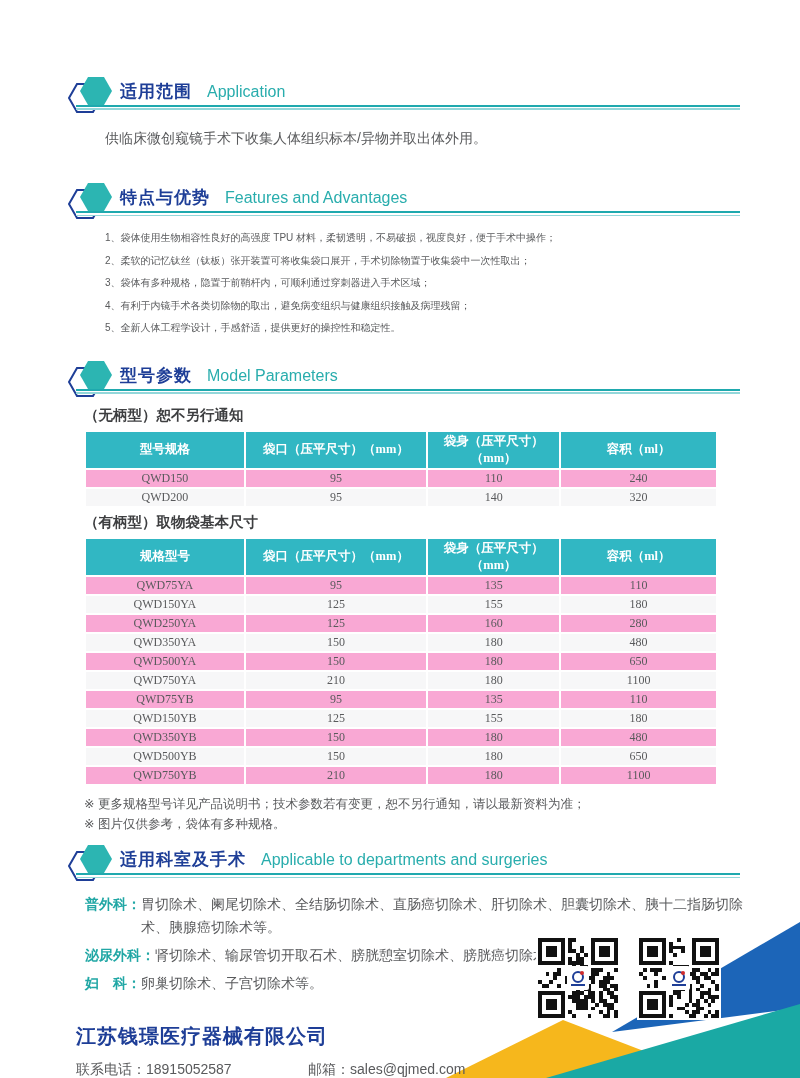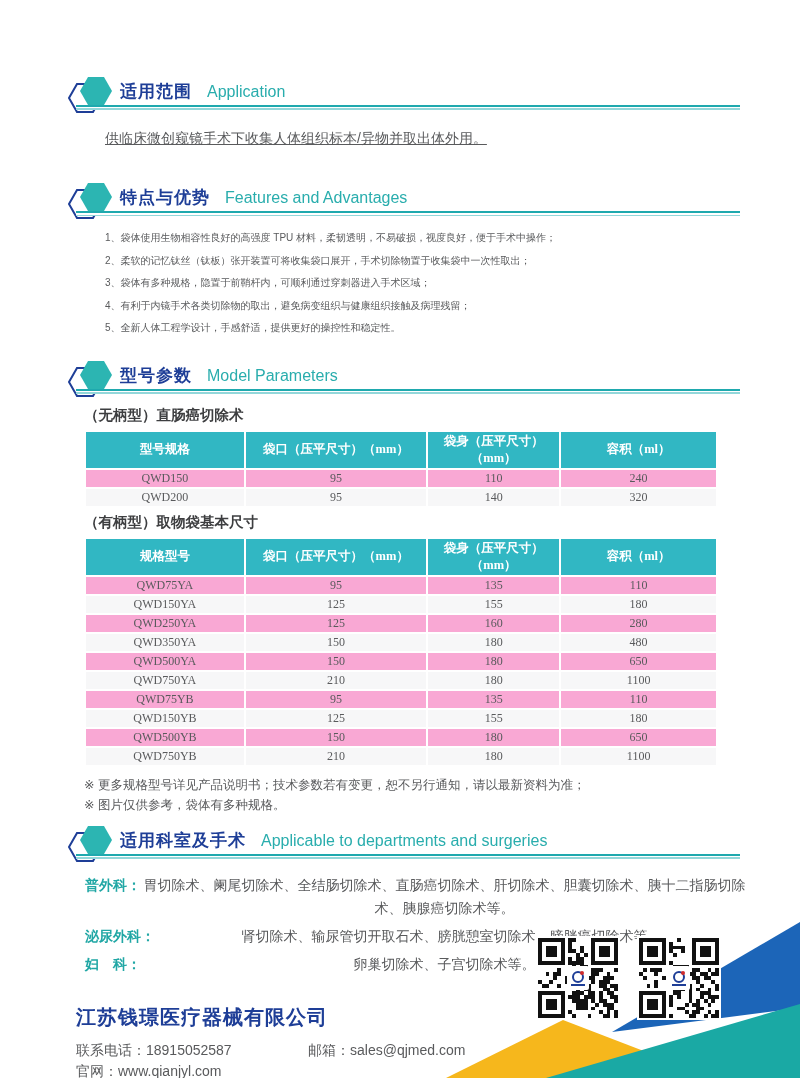--- a/index.html
+++ b/index.html
@@ -14,37 +14,37 @@
   .hex-wrap{position:absolute;left:0;top:-4px;width:46px;height:38px;}
   .header-line{
     position:absolute;left:8px;right:0;top:25px;height:5px;
     background:linear-gradient(#1fa9ae 0 42%,#ffffff 42% 70%,#93d7da 70% 100%);
   }
   .titles{position:absolute;left:52px;top:0;display:flex;align-items:baseline;gap:15px;white-space:nowrap;}
   .zh-title{font-size:17px;font-weight:bold;color:#1e3e97;letter-spacing:1px;}
   .en-title{font-size:16px;color:#29adad;}
   
   #sec-application{margin-top:80px;}
-  .app-body{margin:16px 60px 0 105px;font-size:14px;line-height:20px;text-decoration:underline;}
+  .app-body{margin:16px 60px 0 105px;font-size:14px;line-height:20px;}
   #sec-features{margin-top:38px;}
   .features-list{margin:9px 58px 0 105px;}
   .feature-item{font-size:10px;line-height:22.5px;}
   #sec-model{margin-top:24px;}
   .sub-title{margin:10px 0 5px 84px;font-size:14.5px;font-weight:bold;color:#3d3e40;}
   .sub-title.second{margin-top:5px;}
   .spec-table{margin-left:84px;width:634px;font-family:Liberation Serif, serif;}
   .spec-table table{width:100%;border-collapse:separate;border-spacing:2px;table-layout:fixed;}
   .spec-table th{background:#31b7c3;color:#ffffff;font-size:12.5px;font-weight:bold;height:19px;padding:1px 0;}
   .spec-table td{background:#f9a8d4;color:#595a5c;font-size:12px;text-align:center;height:12px;padding:1px 0;}
   .spec-table tbody tr:nth-child(even) td{background:#f7f7f8;}
   .notes{margin:8px 60px 0 84px;}
   .note{font-size:12.5px;line-height:20px;}
   #sec-departments{margin-top:14px;}
   .dept-list{margin:13px 52px 0 85px;}
-  .dept-entry{display:flex;font-size:14px;line-height:23px;margin-bottom:5px;text-align:center;}
+  .dept-entry{display:flex;font-size:14px;line-height:23px;margin-bottom:5px;}
   .dept-label{color:#21a7a5;font-weight:bold;white-space:nowrap;}
   .dept-text{flex:1;}
   
   .footer{position:relative;z-index:3;margin:14px 0 0 76px;width:460px;}
   .company-name{font-size:20px;font-weight:bold;color:#1e3e97;letter-spacing:1px;margin-top:28px;}
   .contact-grid{margin-top:9px;display:grid;grid-template-columns:232px auto;font-size:14px;line-height:21px;}
   .contact-item{white-space:nowrap;}
   
   .decor-svg{position:absolute;left:0;bottom:0;width:800px;height:178px;z-index:1;pointer-events:none;}
   .qr-box{position:absolute;top:936px;width:84px;height:84px;background:#ffffff;z-index:2;padding:2px;box-sizing:border-box;}
@@ -106,21 +106,21 @@
       <polygon points="12,15 20,1 36,1 44,15 36,29 20,29" fill="#2cb5b2"></polygon>
     </svg>
   </div>
   <div class="header-line"></div>
   <div class="titles">
     <span class="zh-title">型号参数</span>
     <span class="en-title">Model Parameters</span>
   </div>
 </div>
 
-<div class="sub-title">（无柄型）直肠癌切除术</div>
+<div class="sub-title">（无柄型）恕不另行通知</div>
 <div class="spec-table">
     <table>
       <colgroup>
         <col style="width: 25.3%;">
         <col style="width: 28.9%;">
         <col style="width: 21%;">
         <col style="width: 24.8%;">
       </colgroup>
       <thead>
         <tr>
@@ -205,20 +205,26 @@
           <td>QWD75YB</td>
           <td>95</td>
           <td>135</td>
           <td>110</td>
         </tr>
         <tr>
           <td>QWD150YB</td>
           <td>125</td>
           <td>155</td>
           <td>180</td>
+        </tr>
+        <tr>
+          <td>QWD350YB</td>
+          <td>150</td>
+          <td>180</td>
+          <td>480</td>
         </tr>
         <tr>
           <td>QWD500YB</td>
           <td>150</td>
           <td>180</td>
           <td>650</td>
         </tr>
         <tr>
           <td>QWD750YB</td>
           <td>210</td>

